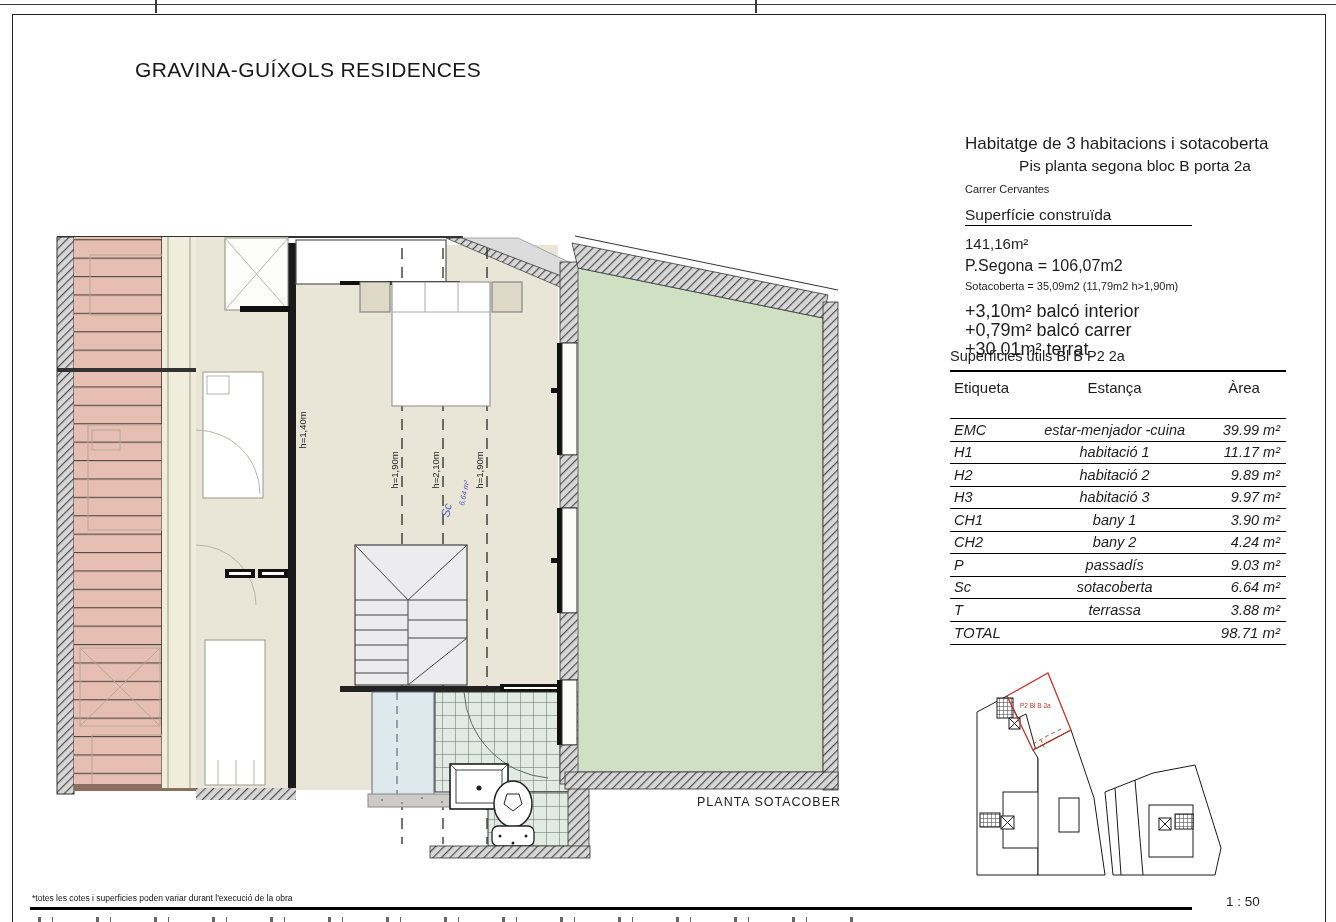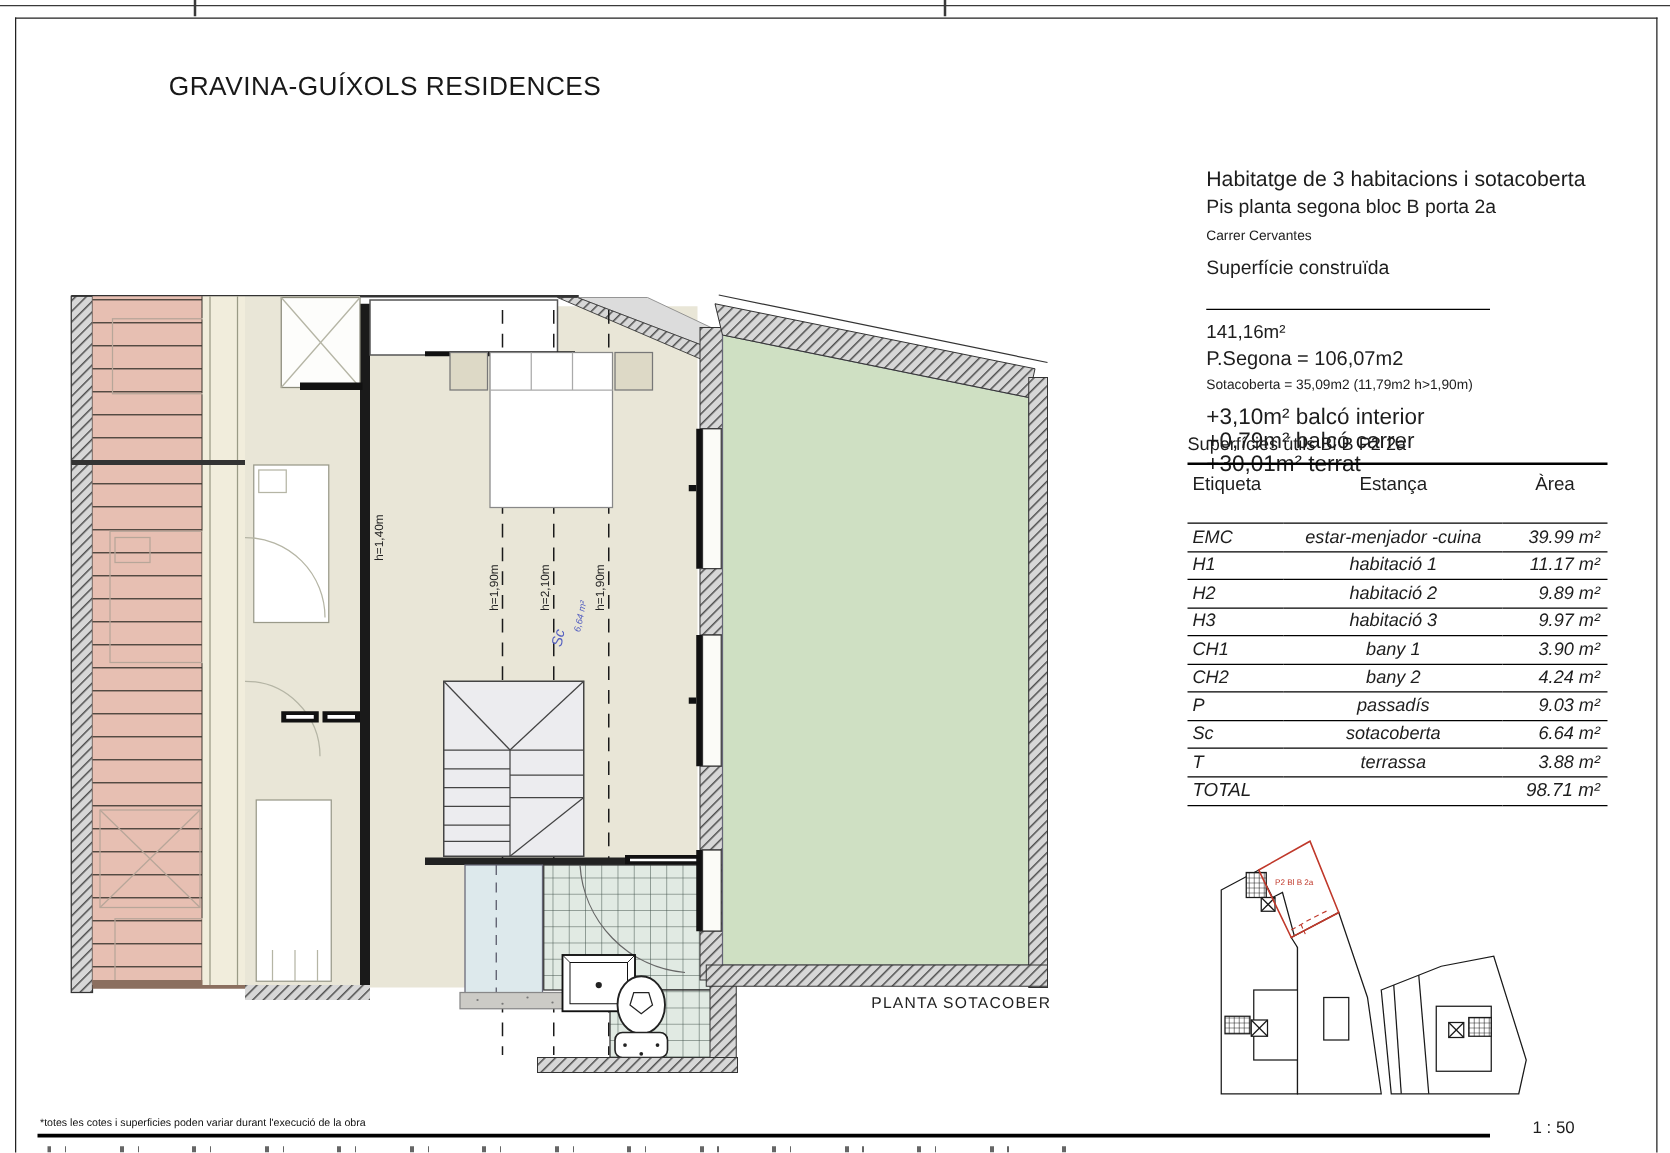--- a/index.html
+++ b/index.html
@@ -8,23 +8,23 @@
   .abs{position:absolute;}
   
   .top-sheet-line{left:0;top:4px;width:1336px;height:1px;background:#3a3a3a;}
   .top-tick{top:0;width:2px;height:13px;background:#3a3a3a;}
   .frame{left:12px;top:14px;width:1312px;height:908px;
          border-left:1.6px solid #222;border-top:1.6px solid #222;border-right:1.6px solid #222;}
   .sheet-title{left:135px;top:58px;font-size:21px;letter-spacing:.4px;color:#181818;}
   
   .unit-info{left:965px;top:134px;width:340px;}
   .ui-title{font-size:17px;margin:0 0 3px 0;}
-  .ui-sub{font-size:15.5px;margin:0 0 8px 0;}
+  .ui-sub{font-size:15.5px;margin:0 0 8px 0;text-align:center;}
   .ui-street{font-size:11px;margin:0 0 11px 0;}
-  .ui-heading{font-size:15.5px;margin:0 0 9px 0;padding-bottom:23px;width:227px;border-bottom:1.3px solid #000;}
+  .ui-heading{font-size:15.5px;margin:0 0 9px 0;padding-bottom:1px;width:227px;border-bottom:1.3px solid #000;}
   .ui-total{font-size:15px;margin:0 0 5px 0;}
   .ui-bd{font-size:16px;margin:0 0 5px 0;}
   .ui-bd2{font-size:11px;margin:0 0 10px 0;}
   .ui-extra{font-size:18px;line-height:19px;margin:0;}
   
   .areas-table{left:950px;top:348px;width:336px;}
   .tbl-title{font-size:14.5px;padding-bottom:6px;border-bottom:2px solid #000;}
   table{width:100%;border-collapse:collapse;border-bottom:1.6px solid #000;}
   thead th{font-size:15px;font-weight:normal;padding:7px 0 22px 0;}
   th.c-et{text-align:left;padding-left:4px;}

